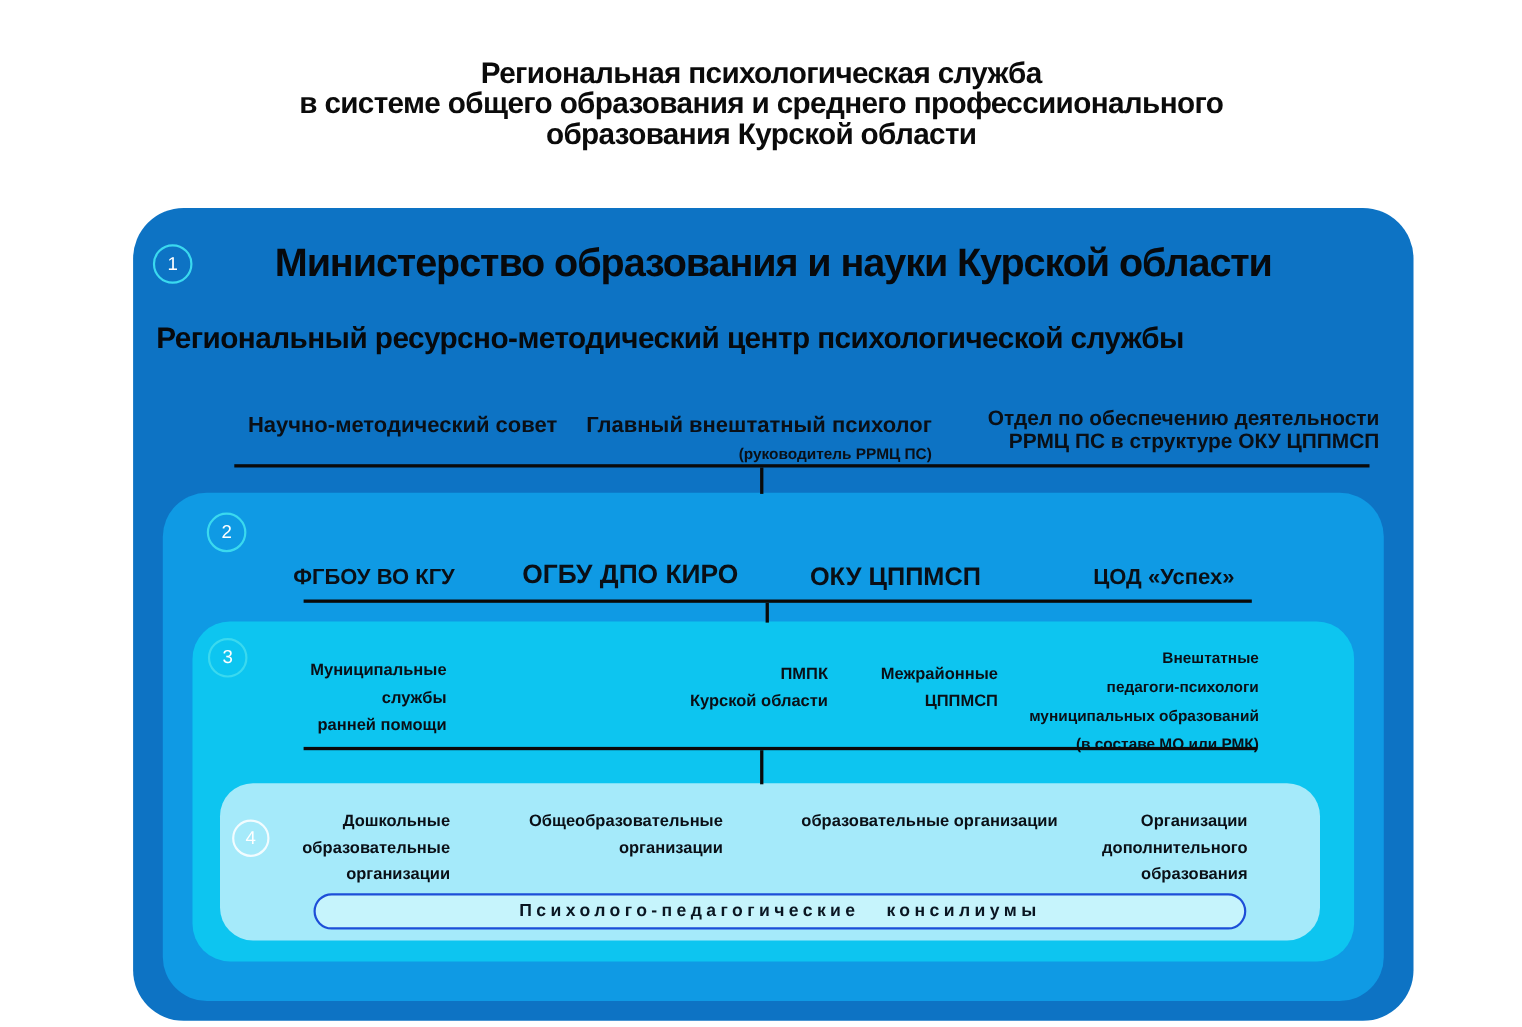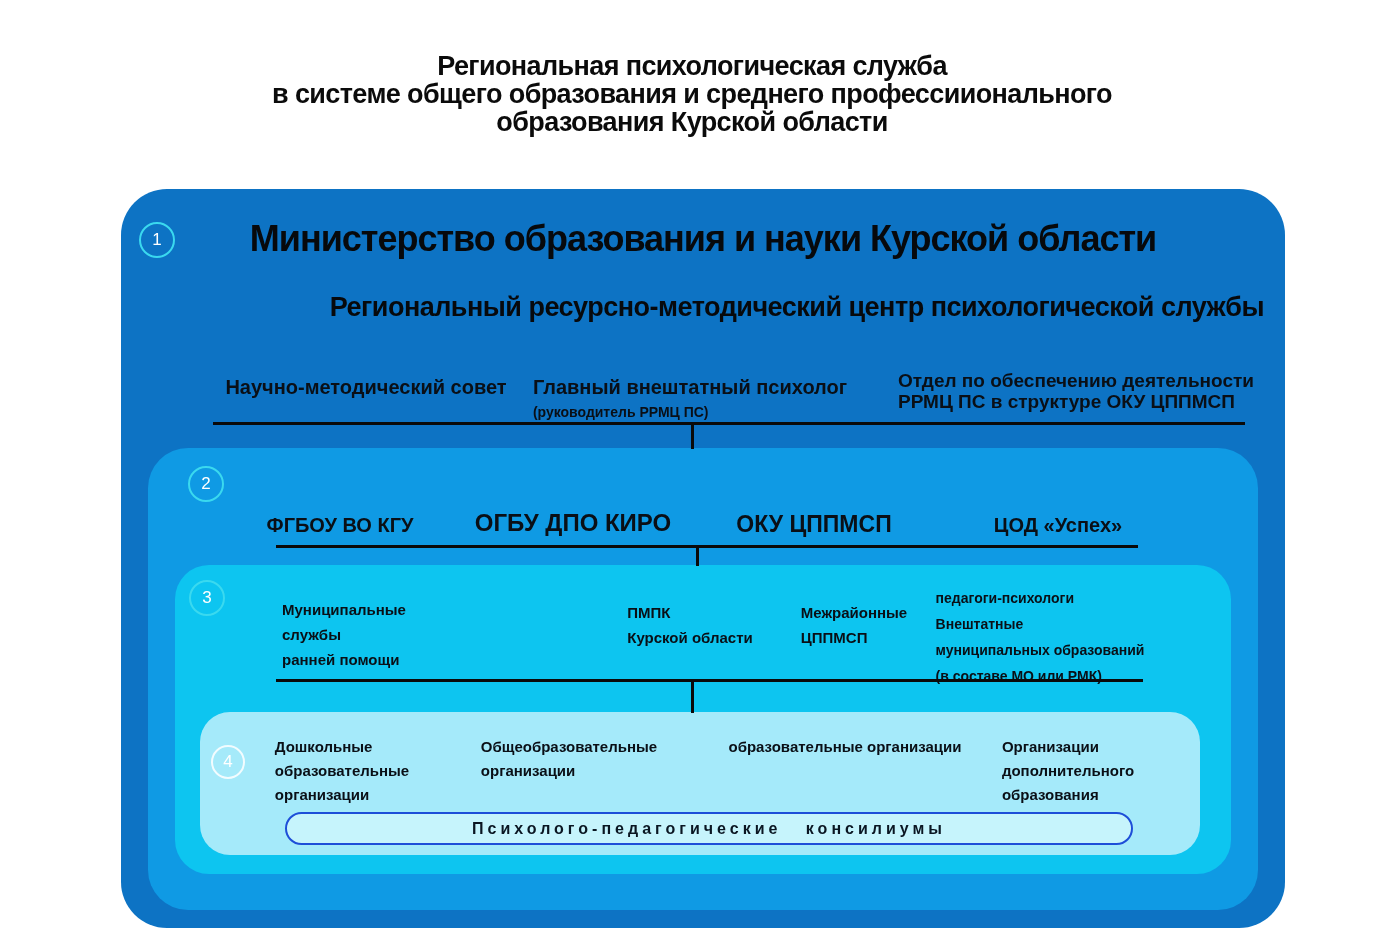--- a/index.html
+++ b/index.html
@@ -19,24 +19,24 @@
   
   .badge{position:absolute;width:36px;height:36px;border-radius:50%;box-sizing:border-box;
     border:2px solid #3ad9ef;color:#ffffff;font-size:17px;line-height:32px;text-align:center;font-weight:400;}
   .badge1{left:139px;top:222px;}
   .badge2{left:188px;top:466px;}
   .badge3{left:189px;top:580px;}
   .badge4{left:211px;top:745px;border-color:rgba(255,255,255,0.85);width:34px;height:34px;line-height:30px;}
   
   .h1{position:absolute;left:142px;top:218px;width:1122px;text-align:center;
     font-size:36px;font-weight:700;letter-spacing:-1px;color:#07090c;}
-  .h2{position:absolute;left:142px;top:292px;width:1122px;text-align:right;
+  .h2{position:absolute;left:142px;top:292px;width:1122px;text-align:left;
     font-size:27px;font-weight:700;letter-spacing:-0.5px;color:#07090c;}
   
-  .col{position:absolute;transform:translateX(-50%);text-align:left;font-weight:700;color:#0a0f16;}
+  .col{position:absolute;transform:translateX(-50%);text-align:right;font-weight:700;color:#0a0f16;}
   
   .r1c1{left:366px;top:376px;font-size:20px;line-height:22px;white-space:nowrap;}
   .r1c2{left:690px;top:376px;font-size:20px;line-height:22px;white-space:nowrap;}
   .r1c2 .sub{font-size:14px;font-weight:700;margin-top:3px;}
   .r1c3{left:1076px;top:370px;font-size:19px;line-height:21px;white-space:nowrap;}
   
   .r2c1{left:340px;top:514px;font-size:20px;white-space:nowrap;}
   .r2c2{left:573px;top:509px;font-size:24px;white-space:nowrap;}
   .r2c3{left:814px;top:511px;font-size:23px;white-space:nowrap;}
   .r2c4{left:1058px;top:514px;font-size:20px;white-space:nowrap;}
@@ -121,22 +121,22 @@
   </div>
   <div class="col r3 r3c3">
     <div>ПМПК</div>
     <div>Курской области</div>
   </div>
   <div class="col r3 r3c4">
     <div>Межрайонные</div>
     <div>ЦППМСП</div>
   </div>
   <div class="col r3 r3c5">
+    <div>Внештатные</div>
     <div>педагоги-психологи</div>
-    <div>Внештатные</div>
     <div>муниципальных образований</div>
     <div>(в составе МО или РМК)</div>
   </div>
   <div class="hline u3"></div>
   <div class="vline v3"></div>
 
   <div class="col r4 r4c1">
     <div>Дошкольные</div>
     <div>образовательные</div>
     <div>организации</div>

